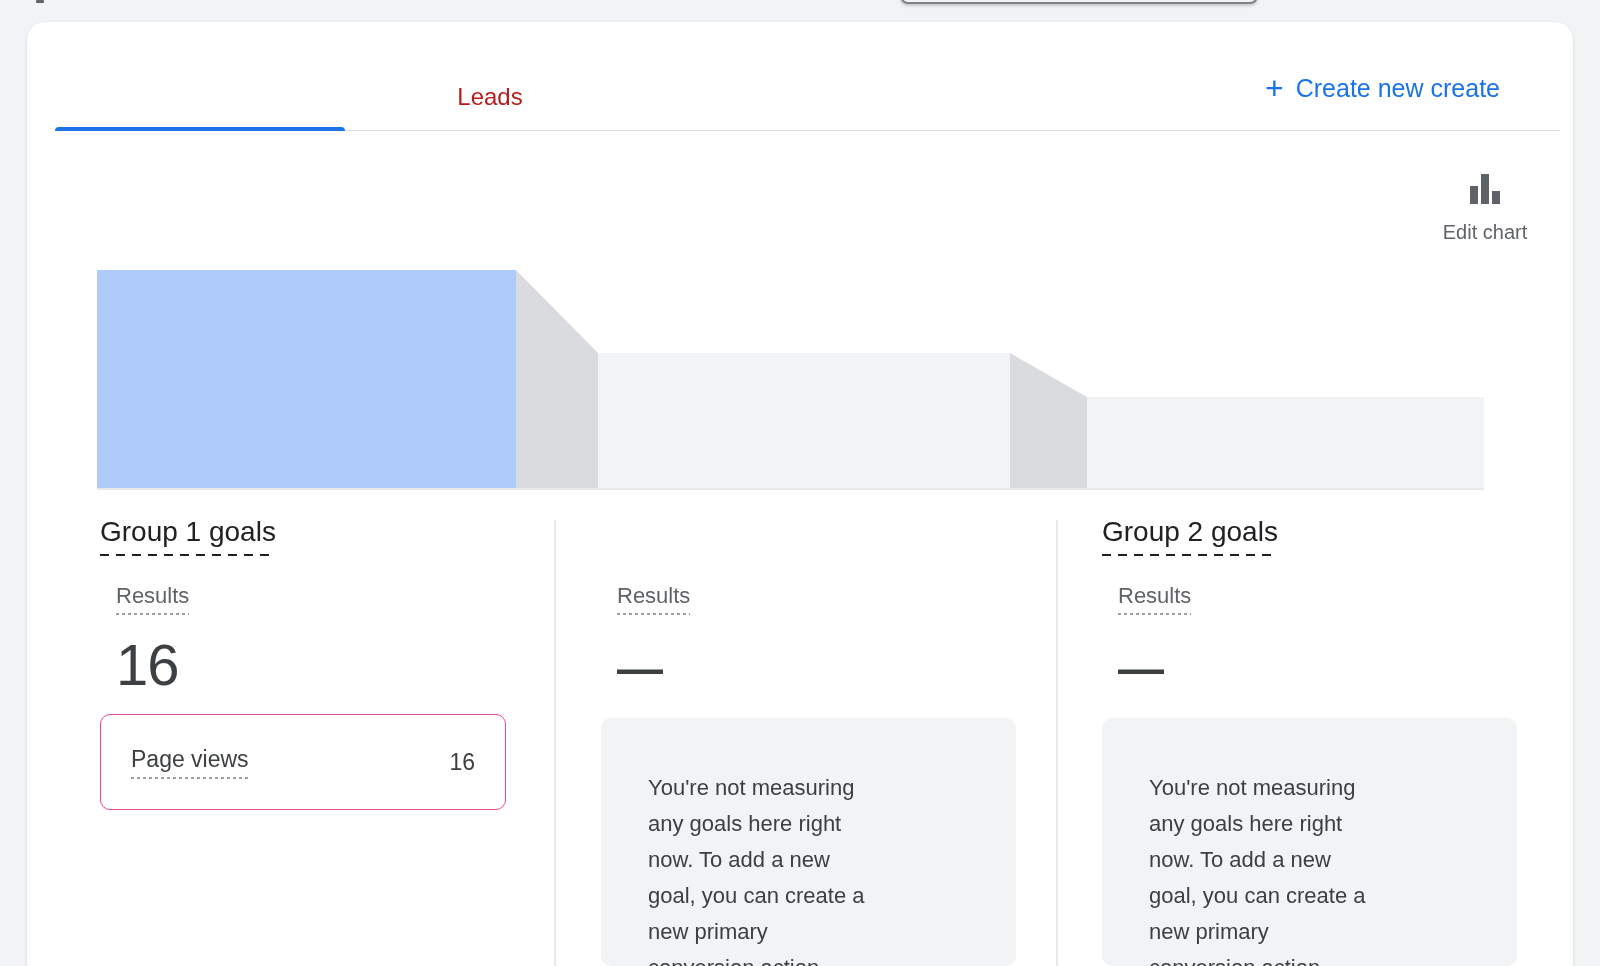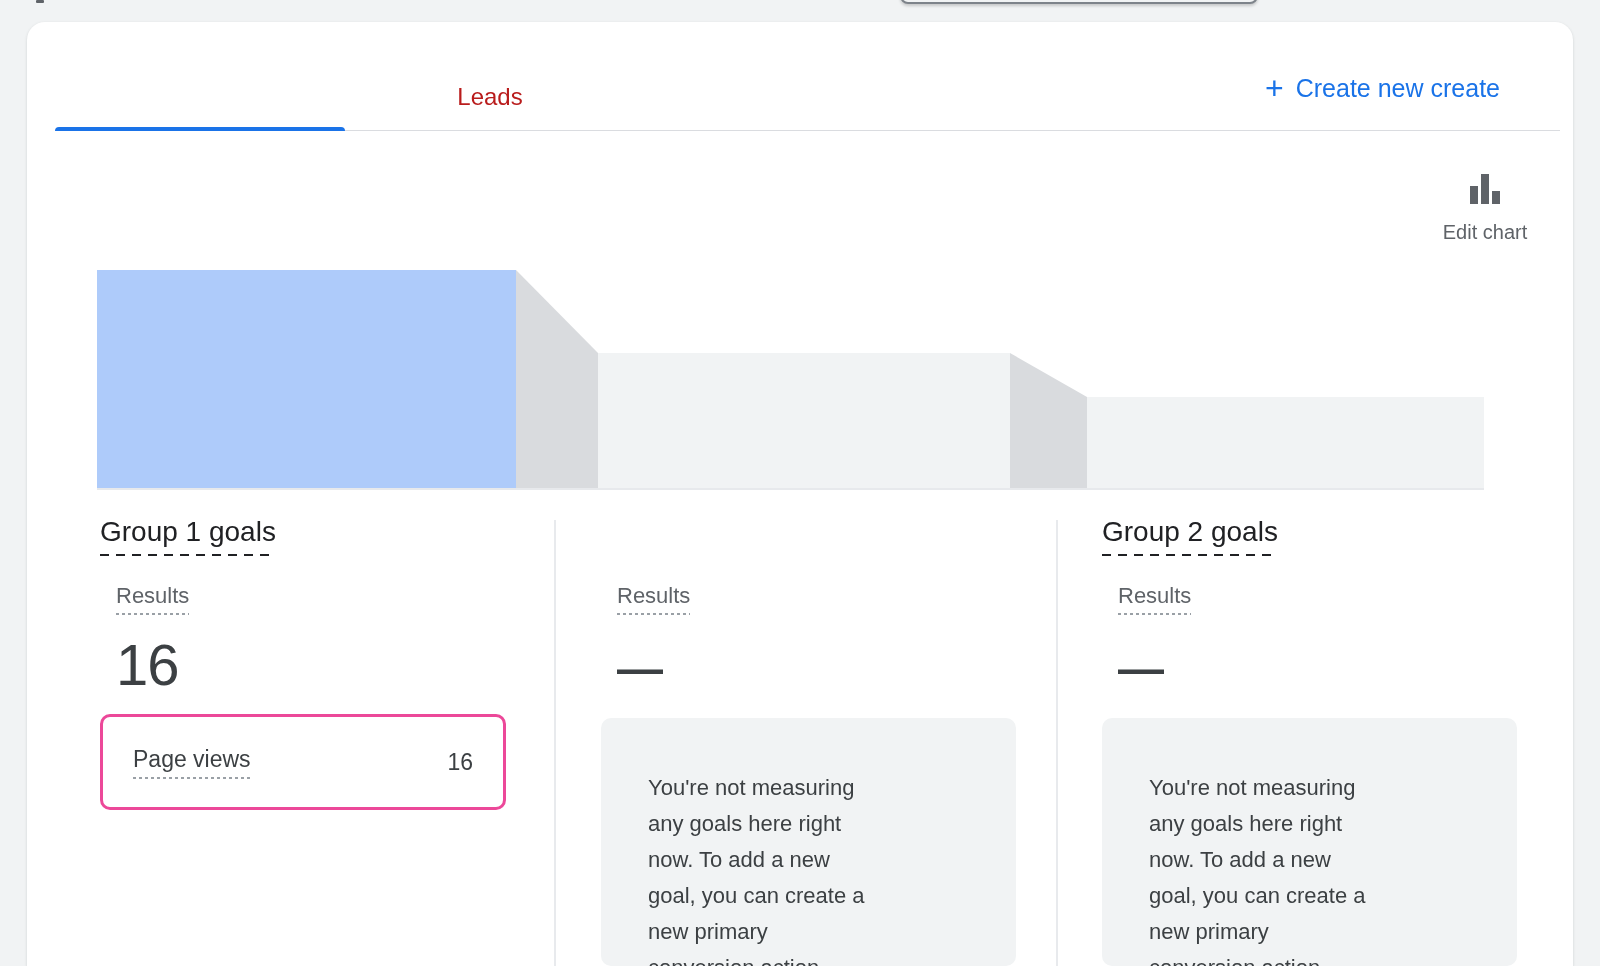--- a/index.html
+++ b/index.html
@@ -108,21 +108,21 @@
   .metric-value{
     margin-top:16px; font-size:58px; color:#3c4043; letter-spacing:-1px;
   }
   .metric-value.dash{
     font-size:46px; font-weight:600; letter-spacing:0; margin-top:26px;
   }
 
   
   .pv-card{
     position:absolute; left:0; top:204px; width:406px; height:96px;
-    border:3px solid #ec4899; border-radius:10px; background:#fff;
+    border:1px solid #ec4899; border-radius:10px; background:#fff;
     display:flex; align-items:center; justify-content:space-between;
     padding:0 30px; font-size:23px; color:#3c4043;
   }
 
   
   .msg-card{
     position:absolute; left:0; top:208px; width:415px; height:248px;
     background:#f1f3f4; border-radius:10px;
   }
   .msg-text{

